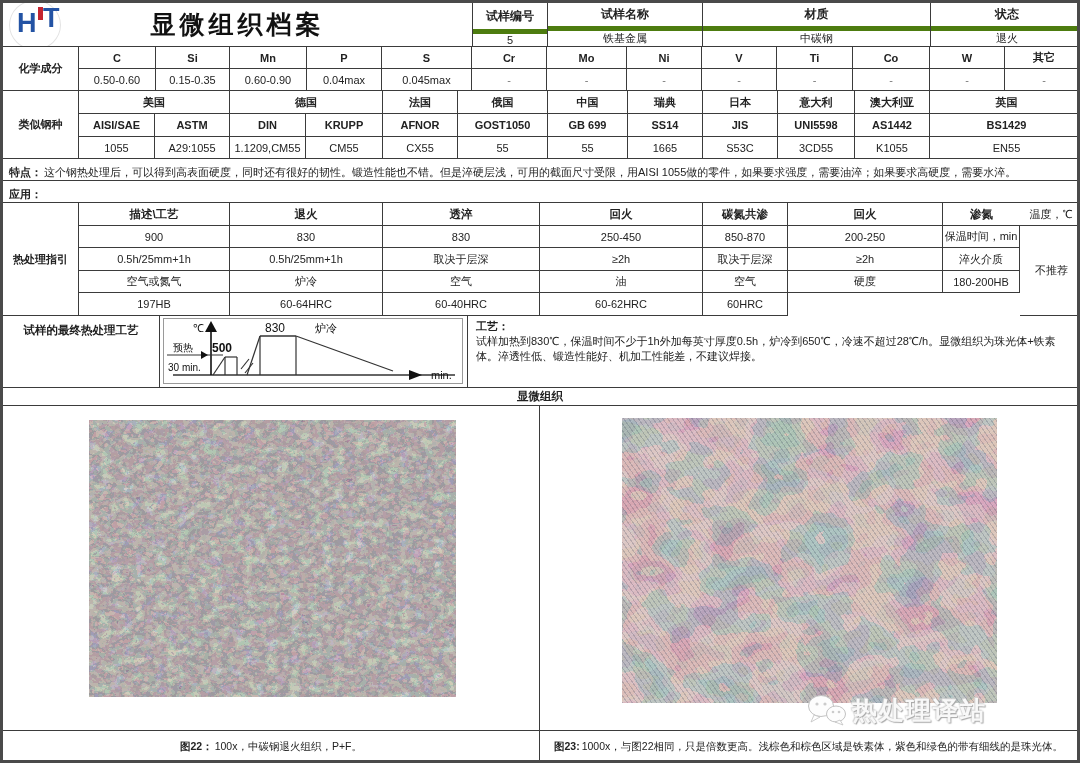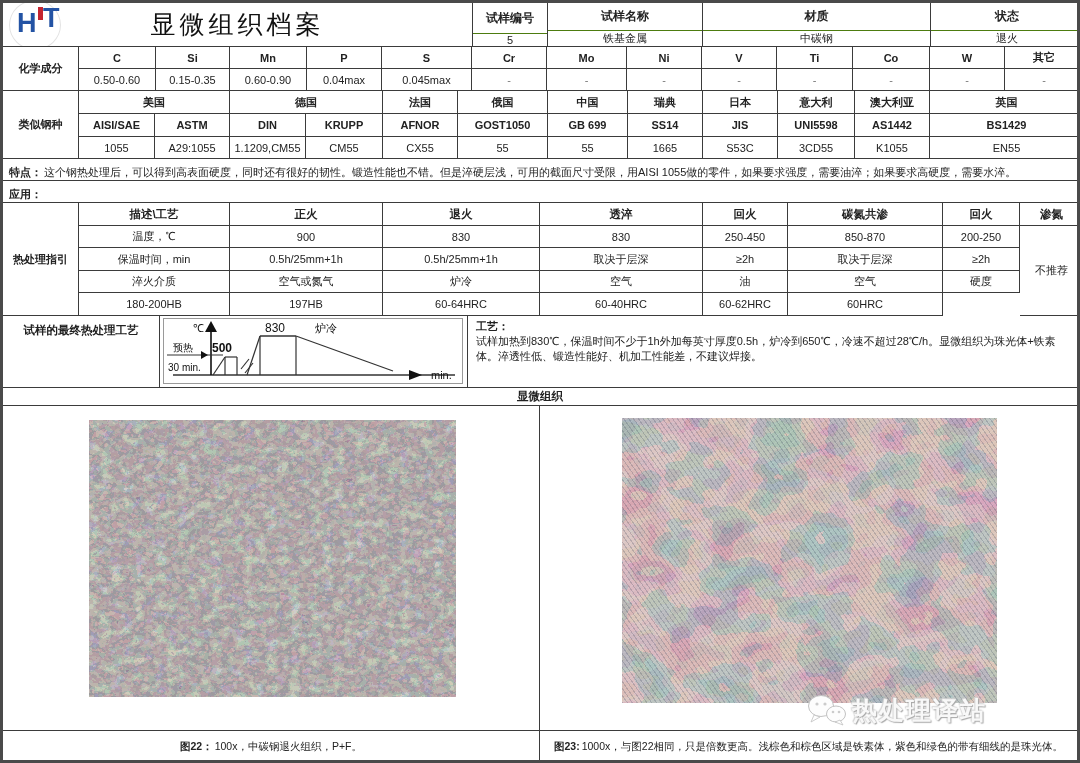--- a/index.html
+++ b/index.html
@@ -13,25 +13,25 @@
     box-sizing:border-box;border-right:1px solid #3b3b3b;border-bottom:1px solid #3b3b3b;
     display:flex;align-items:center;justify-content:center;
     font-size:11px;color:#222;overflow:hidden;white-space:nowrap;
   }
   .b{font-weight:bold;}
   .nr{border-right:none;}
   .dim{color:#777;}
   
   .top-grid{grid-template-columns:470px 75px 155px 228px 152px;grid-template-rows:44px;}
   .title-cell{position:relative;}
-  .title{width:100%;text-align:center;font-size:25px;font-weight:normal;letter-spacing:4px;
+  .title{width:100%;text-align:center;font-size:25px;font-weight:bold;letter-spacing:4px;
          font-family:"Liberation Serif","DejaVu Serif",serif;color:#111;}
   .infocell{box-sizing:border-box;border-right:1px solid #3b3b3b;border-bottom:1px solid #3b3b3b;
             display:flex;flex-direction:column;}
-  .ic-h{height:32px;box-sizing:border-box;border-bottom:1px solid #4d7c0f;display:flex;align-items:center;justify-content:center;font-size:12px;font-weight:bold;}
+  .ic-h{height:32px;box-sizing:border-box;border-bottom:5px solid #4d7c0f;display:flex;align-items:center;justify-content:center;font-size:12px;font-weight:bold;}
   .ic-v{flex:1;display:flex;align-items:center;justify-content:center;font-size:11px;}
   .logo{position:absolute;left:6px;top:2px;width:62px;height:42px;}
   .logo-circle{position:absolute;left:0;top:-5px;width:52px;height:50px;border:1.5px solid #e3e3e3;border-radius:50%;box-sizing:border-box;}
   .lh{position:absolute;left:8px;top:5px;font-weight:bold;font-size:27px;color:#2353a4;line-height:1;}
   .lr{position:absolute;left:29px;top:2px;width:5px;height:13px;background:#c42430;}
   .lt{position:absolute;left:34px;top:0px;font-weight:bold;font-size:27px;color:#2353a4;line-height:1;}
   
   .chem{grid-template-columns:76px 77px 74px 77px 75px 90px 75px 80px 75px 75px 76px 77px 75px 78px;grid-template-rows:22px 22px;}
   
   .grades{grid-template-columns:76px 76px 75px 76px 77px 75px 90px 80px 75px 75px 77px 75px 153px;grid-template-rows:23px 23px 22px;}
@@ -173,21 +173,20 @@
     <span class="b">特点：</span>
     <span>这个钢热处理后，可以得到高表面硬度，同时还有很好的韧性。锻造性能也不错。但是淬硬层浅，可用的截面尺寸受限，用AISI 1055做的零件，如果要求强度，需要油淬；如果要求高硬度，需要水淬。</span>
   </div>
   <div class="txtrow">
     <span class="b">应用：</span>
   </div>
 
   <div class="g ht">
     <div class="c hdr">描述\工艺</div>
     <div class="c b" style="grid-row:1/6">热处理指引</div>
-    <div class="c hdr">正火</div>
     <div class="c hdr">退火</div>
     <div class="c hdr">透淬</div>
     <div class="c hdr">回火</div>
     <div class="c hdr">碳氮共渗</div>
     <div class="c hdr">回火</div>
     <div class="c hdr nr">渗氮</div>
     <div class="c nr" style="grid-column:9/10;grid-row:2/6">不推荐</div>
 
     <div class="c">温度，℃</div>
     <div class="c">900</div>

